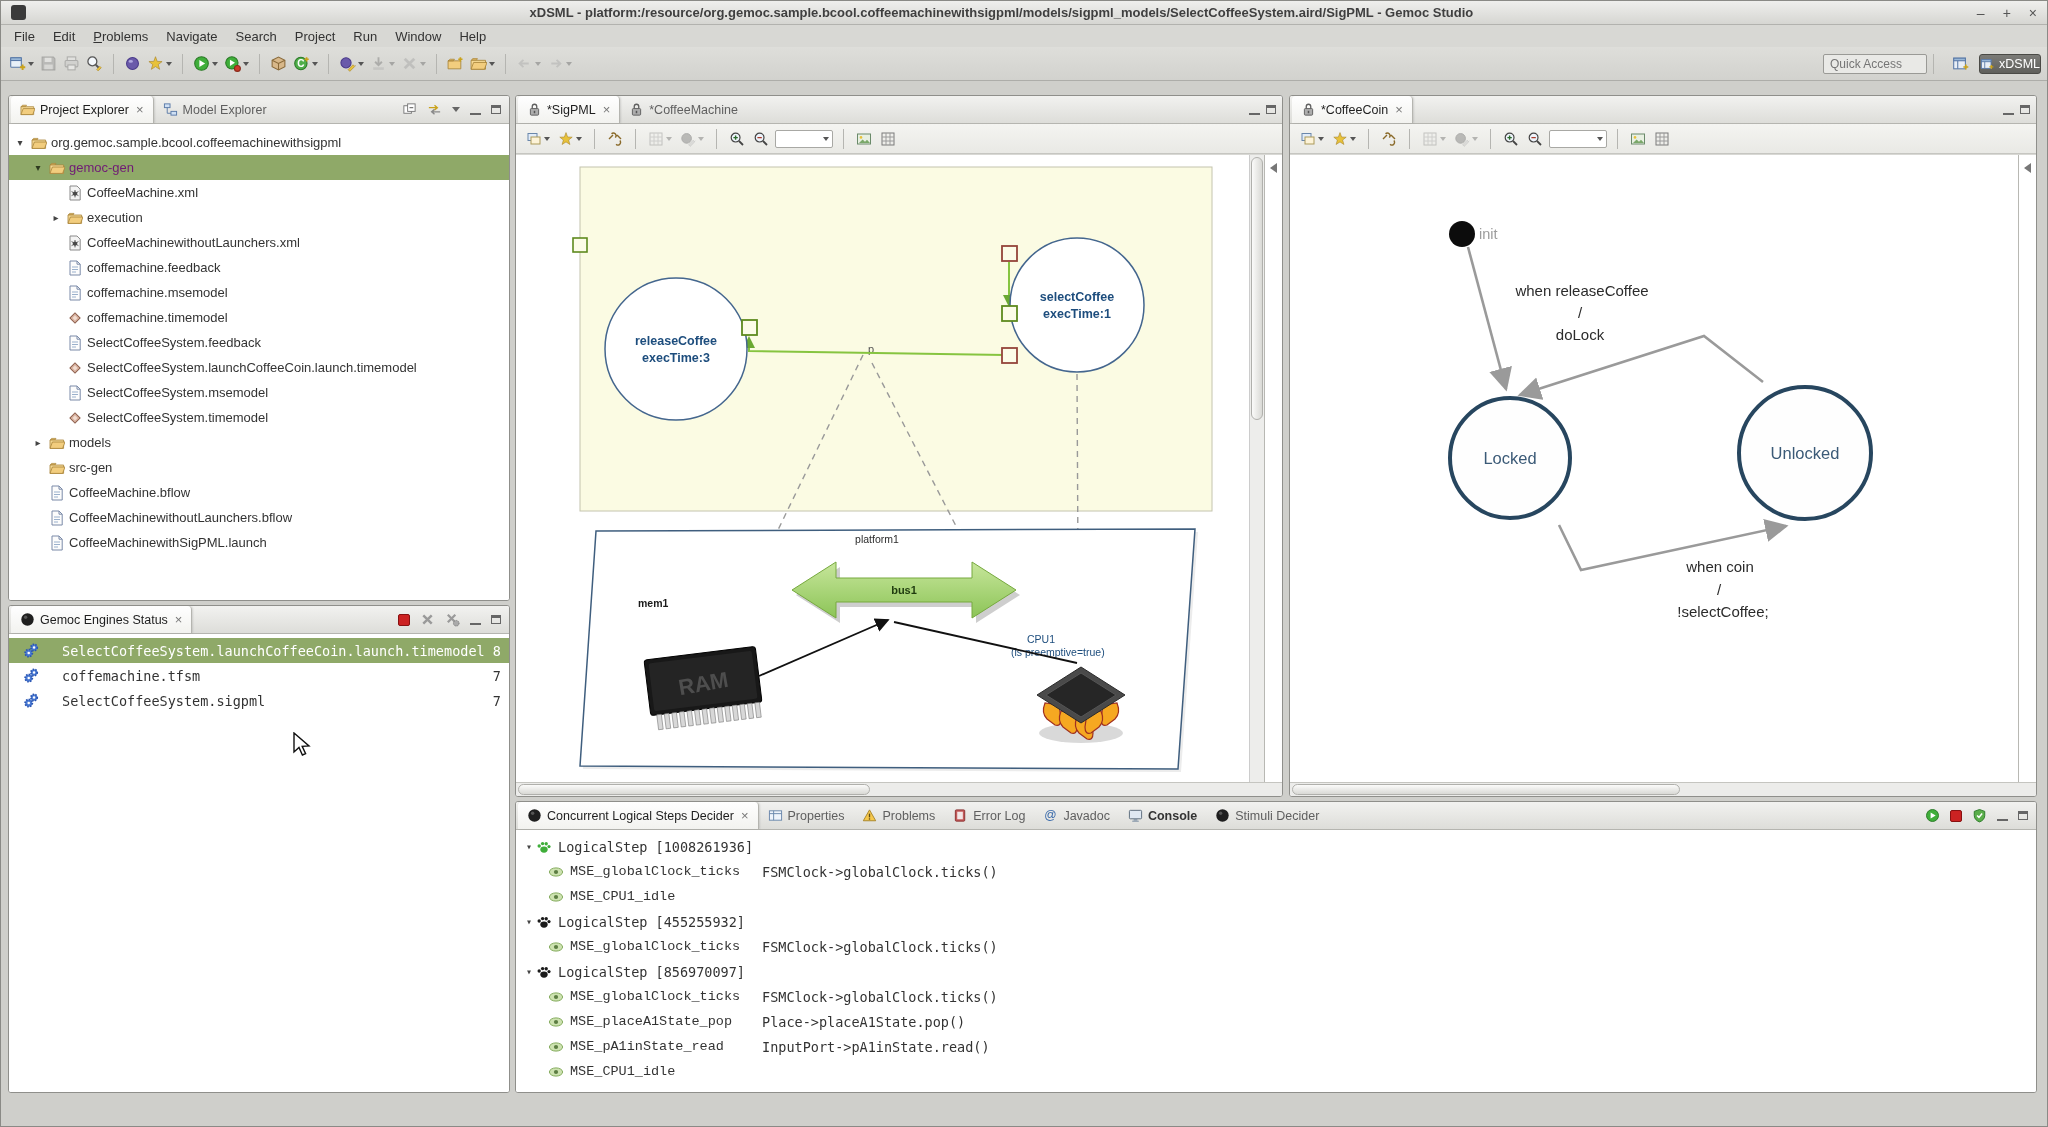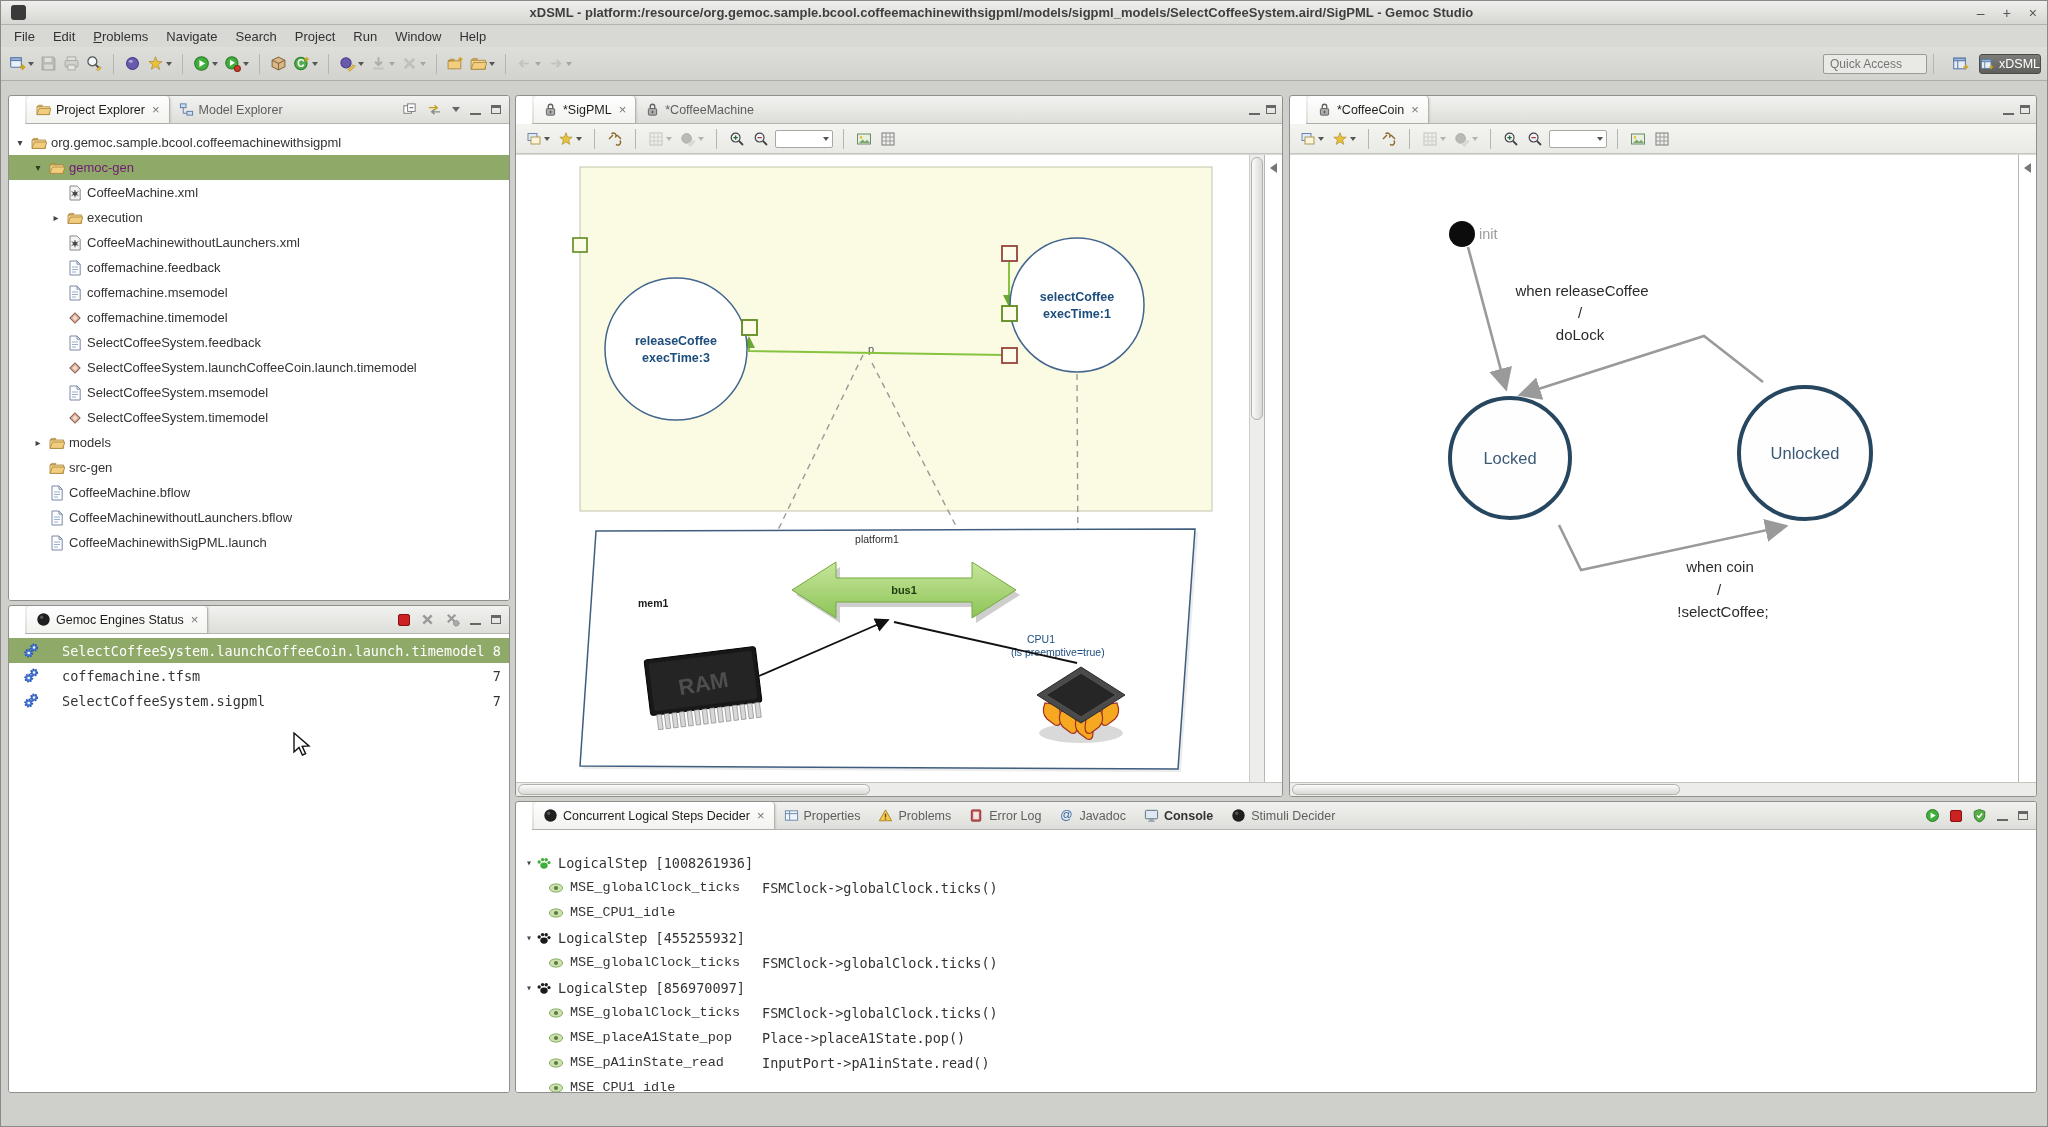--- a/index.html
+++ b/index.html
@@ -37,21 +37,21 @@
   .quickaccess { width:104px; height:20px; font-size:12px; padding:0 6px; border:1px solid #9a9a96;
     border-radius:2px; background:#e9e9e6; color:#737373; font-family:"Liberation Sans",sans-serif; }
   .persp-btn { display:flex; align-items:center; gap:5px; background:linear-gradient(#7c7c78,#5f5f5b);
     color:#fff; border:1px solid #4a4a46; border-radius:3px; padding:2px 0; margin-left:8px; font-size:12.5px; }
   .persp-ico { display:flex; padding:2px; margin-left:10px; }
 
   
   .panel { position:absolute; background:#fff; border:1px solid #8f8f8b; border-radius:3px;
     display:flex; flex-direction:column; overflow:hidden; }
   .tabbar { height:28px; flex:0 0 28px; background:linear-gradient(#f2f2f0,#dddDD9);
-    border-bottom:1px solid #b5b5b0; display:flex; align-items:stretch; padding-left:2px;margin-left:16px; }
+    border-bottom:1px solid #b5b5b0; display:flex; align-items:stretch; padding-left:2px; }
   .tab { display:flex; align-items:center; gap:5px; padding:0 9px; font-size:12.5px; color:#5f5f5f; white-space:nowrap; }
   .tab.active { background:linear-gradient(#ffffff,#f2f2ef); border-right:1px solid #b5b5b0;
     border-radius:4px 4px 0 0; color:#1e1e1e; box-shadow:1px 0 2px rgba(0,0,0,.12); }
   .tab .ticon { width:15px; height:15px; flex:0 0 auto; }
   .xclose::before { content:"\00d7"; font-size:13px; color:#777; padding-left:2px; }
   .tabbar .spacer { flex:1; }
   .hdrbtns { display:flex; align-items:center; gap:10px; padding-right:8px; }
   .hdrbtn { display:flex; align-items:center; color:#666; }
   .hdrbtn svg { width:15px; height:15px; }
   .g-min { width:11px; height:2px; background:#666; margin-top:8px; }
@@ -960,21 +960,21 @@
         <circle cx="515" cy="298" r="66" fill="#fefefe" stroke="#27465f" stroke-width="4" data-name="state-unlocked"></circle>
         <text x="515" y="304" font-size="16.5" fill="#3b5a77" text-anchor="middle" font-family="Liberation Sans,sans-serif" data-name="state-unlocked-label">Unlocked</text>
       </svg>
       <div class="palette" data-name="collapsed-palette"></div>
     </div>
     <div class="hscroll" data-name="horizontal-scrollbar">
         <div class="hthumb" style="left:2px; width:52%;"></div>
       </div>
   </div>
 
-  <div class="panel" style="left:514px; top:800px; width:1522px; height:292px;gap:16px;" data-name="logical-steps-decider-view">
+  <div class="panel" style="left:514px; top:800px; width:1522px; height:292px;" data-name="logical-steps-decider-view">
     <div class="tabbar" data-name="bottom-tabbar">
       <div class="tab active" data-name="tab-logical-steps-decider">
         <svg class="ticon" data-name="decider-icon">
             <use href="#i-logo"></use>
           </svg>
         <span data-name="tab-decider-label">Concurrent Logical Steps Decider</span>
         <span class="xclose" data-name="tab-decider-close-icon"></span>
       </div>
       <div class="tab" data-name="tab-properties">
         <svg class="ticon" data-name="properties-icon">

